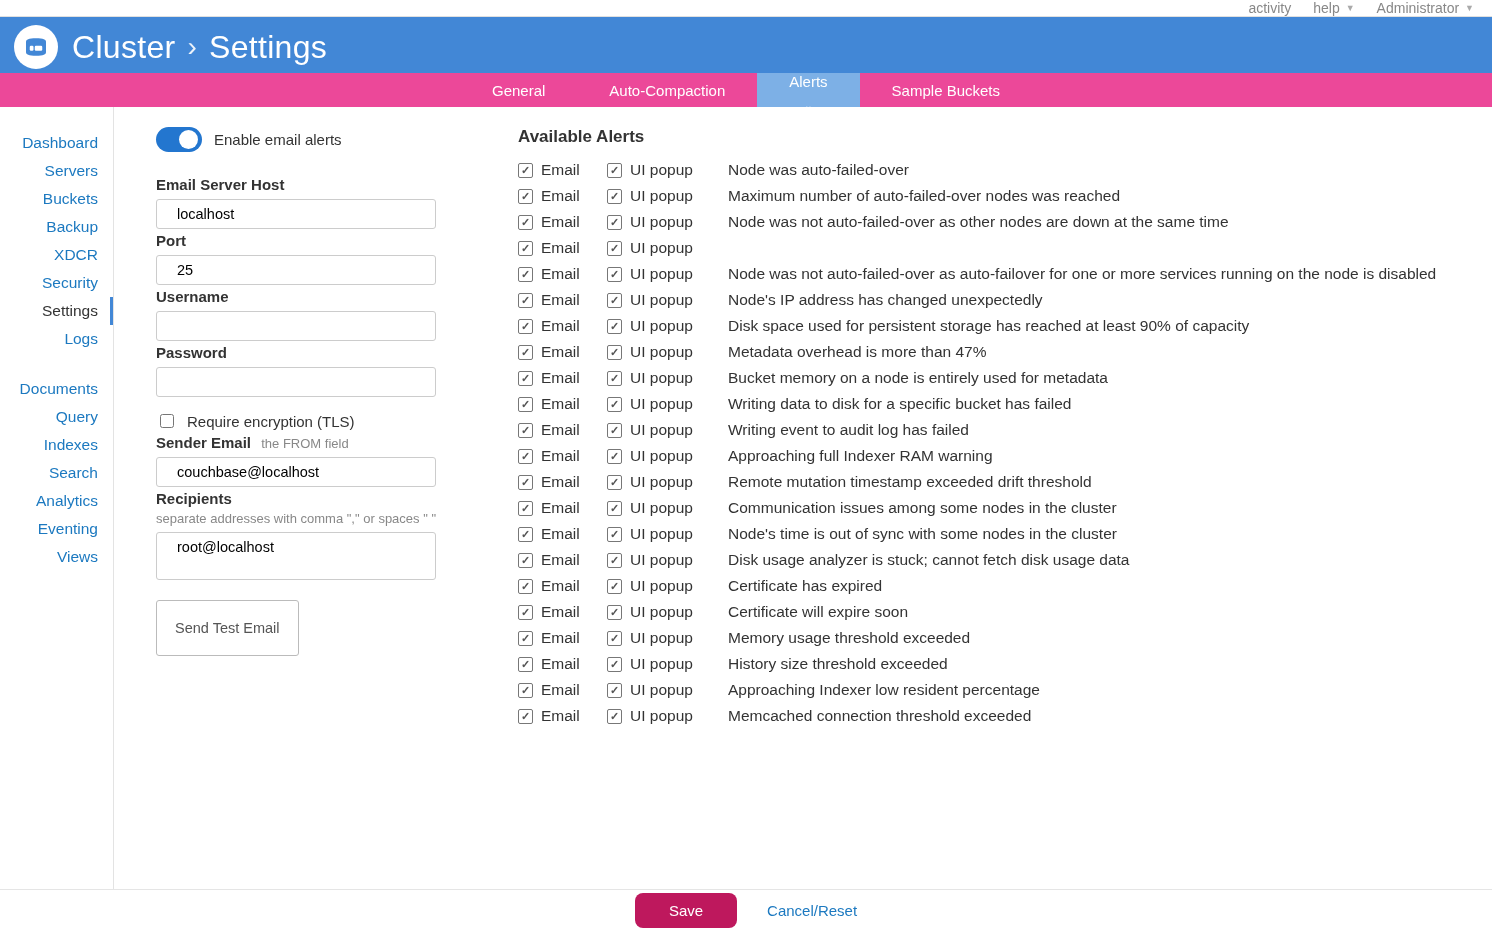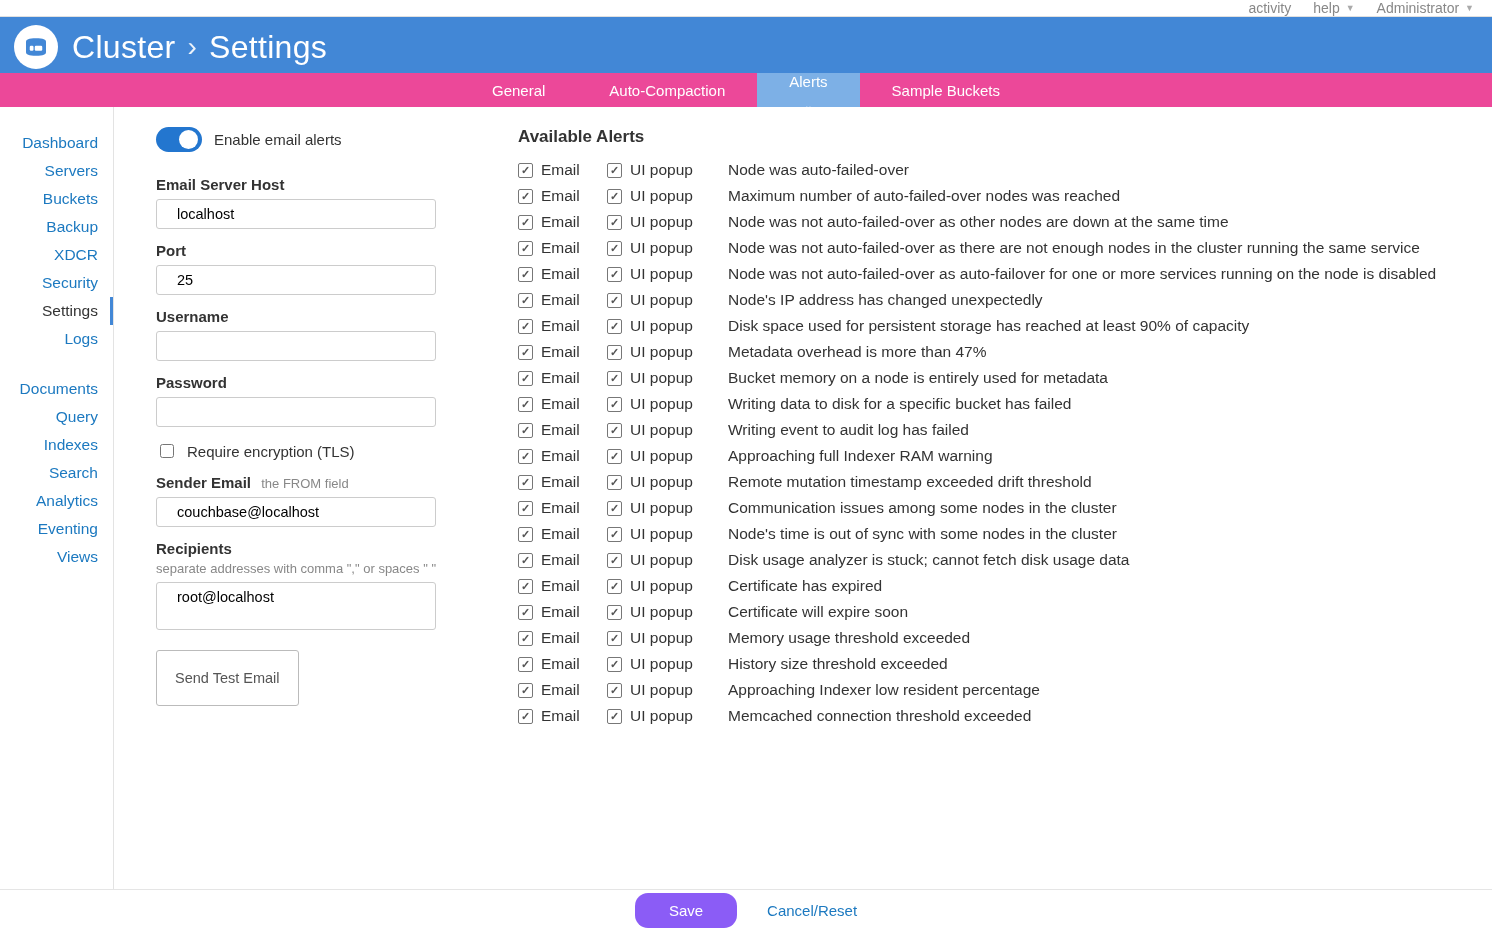--- a/index.html
+++ b/index.html
@@ -30,40 +30,40 @@
 
   .content { flex:1; display:flex; overflow:auto; padding:20px 0 20px 42px;}
   .col-left { width:340px; }
   .col-right { flex:1; padding-left:22px; padding-right:20px;}
 
   .toggle-row { display:flex; align-items:center; gap:12px; margin-bottom:24px;}
   .toggle { width:46px; height:25px; background:#2376cf; border-radius:13px; position:relative; cursor:pointer;}
   .toggle .knob { position:absolute; width:19px; height:19px; background:#fff; border-radius:50%; top:3px; right:4px;}
   .toggle-label { font-size:15px; }
 
-  .form-label { font-weight:700; font-size:15px; margin-bottom:6px; margin-top:13px;}
+  .form-label { font-weight:700; font-size:15px; margin-bottom:6px; margin-top:3px;}
   .form-sub  { font-weight:400; color:#888; font-size:13px; margin-left:6px;}
   .form-hint { color:#888; font-size:13px; margin-bottom:6px; margin-top:-2px;}
   input.txt, textarea.txt { width:280px; border:1px solid #ccc; border-radius:3px; padding:6px 20px; font-size:14.5px; font-family:inherit; resize:none;}
   textarea.txt { height:48px; }
   .chk-row { display:flex; align-items:center; gap:10px; margin-top:14px; font-size:15px;}
   .chk-row input { width:14px; height:14px;}
   .btn-outline { margin-top:16px; border:1px solid #bbb; background:#fff; padding:19px 18px; font-size:14.5px; border-radius:3px; cursor:pointer; color:#555;}
 
   .section-title { font-weight:700; font-size:17px; margin-bottom:10px;}
   .alert-row { display:flex; align-items:center; gap:8px; padding:4px 0; font-size:15.5px;}
   .cb { width:15px; height:15px; display:inline-flex; align-items:center; justify-content:center; color:#555; border:1.5px solid #777; border-radius:2px; font-size:11px; line-height:1; cursor:pointer;}
   .cb.checked::after { content:"✓"; font-weight:700;}
   .alert-label { color:#333; }
   .alert-desc { margin-left:10px; color:#333;}
   .email-col { width:58px; }
   .popup-col { width:80px; }
 
   .footer { position:fixed; bottom:0; left:0; right:0; height:42px; background:#fff; border-top:1px solid #e5e5e5; display:flex; align-items:center; justify-content:center; gap:30px;}
-  .btn-primary { background:#8b5cf6; color:#fff; border:none; padding:9px 34px; font-size:15px; border-radius:13px; cursor:pointer;}
+  .btn-primary { background:#be185d; color:#fff; border:none; padding:9px 34px; font-size:15px; border-radius:8px; cursor:pointer;}
   .link-cancel { color:#1c79c0; font-size:15px; cursor:pointer;}
 </style>
 </head>
 <body>
 
 <div class="topbar">
   <div class="item">
       <span>activity</span>
     </div>
   <div class="item">
@@ -190,21 +190,20 @@
             <span class="alert-label email-col">Email</span>
             <span class="cb checked"></span>
             <span class="alert-label popup-col">UI popup</span>
             <span class="alert-desc">Node was not auto-failed-over as other nodes are down at the same time</span>
           </div>
           <div class="alert-row">
             <span class="cb checked"></span>
             <span class="alert-label email-col">Email</span>
             <span class="cb checked"></span>
             <span class="alert-label popup-col">UI popup</span>
-            <span class="alert-desc">Node was not auto-failed-over as there are not enough nodes in the cluster running the same service</span>
           </div>
           <div class="alert-row">
             <span class="cb checked"></span>
             <span class="alert-label email-col">Email</span>
             <span class="cb checked"></span>
             <span class="alert-label popup-col">UI popup</span>
             <span class="alert-desc">Node was not auto-failed-over as auto-failover for one or more services running on the node is disabled</span>
           </div>
           <div class="alert-row">
             <span class="cb checked"></span>

